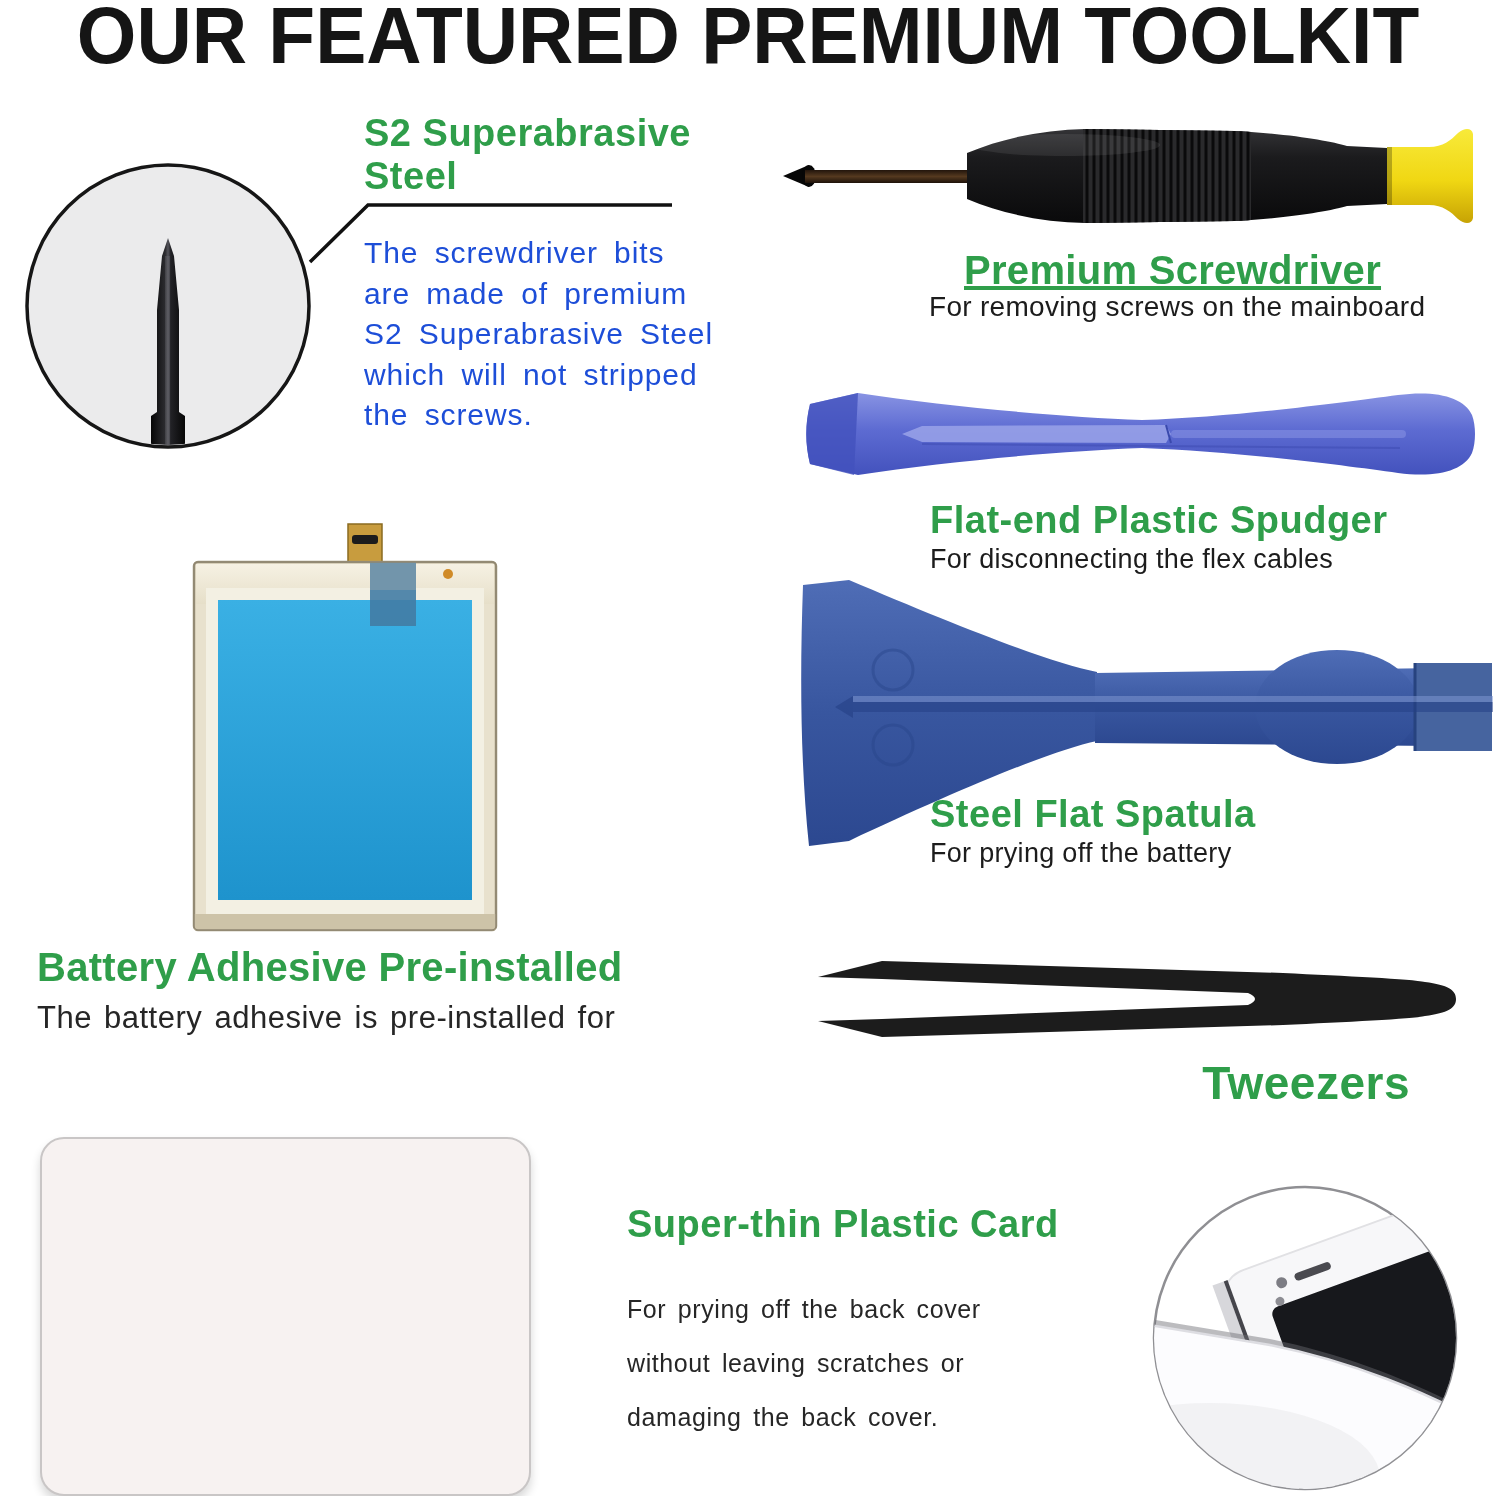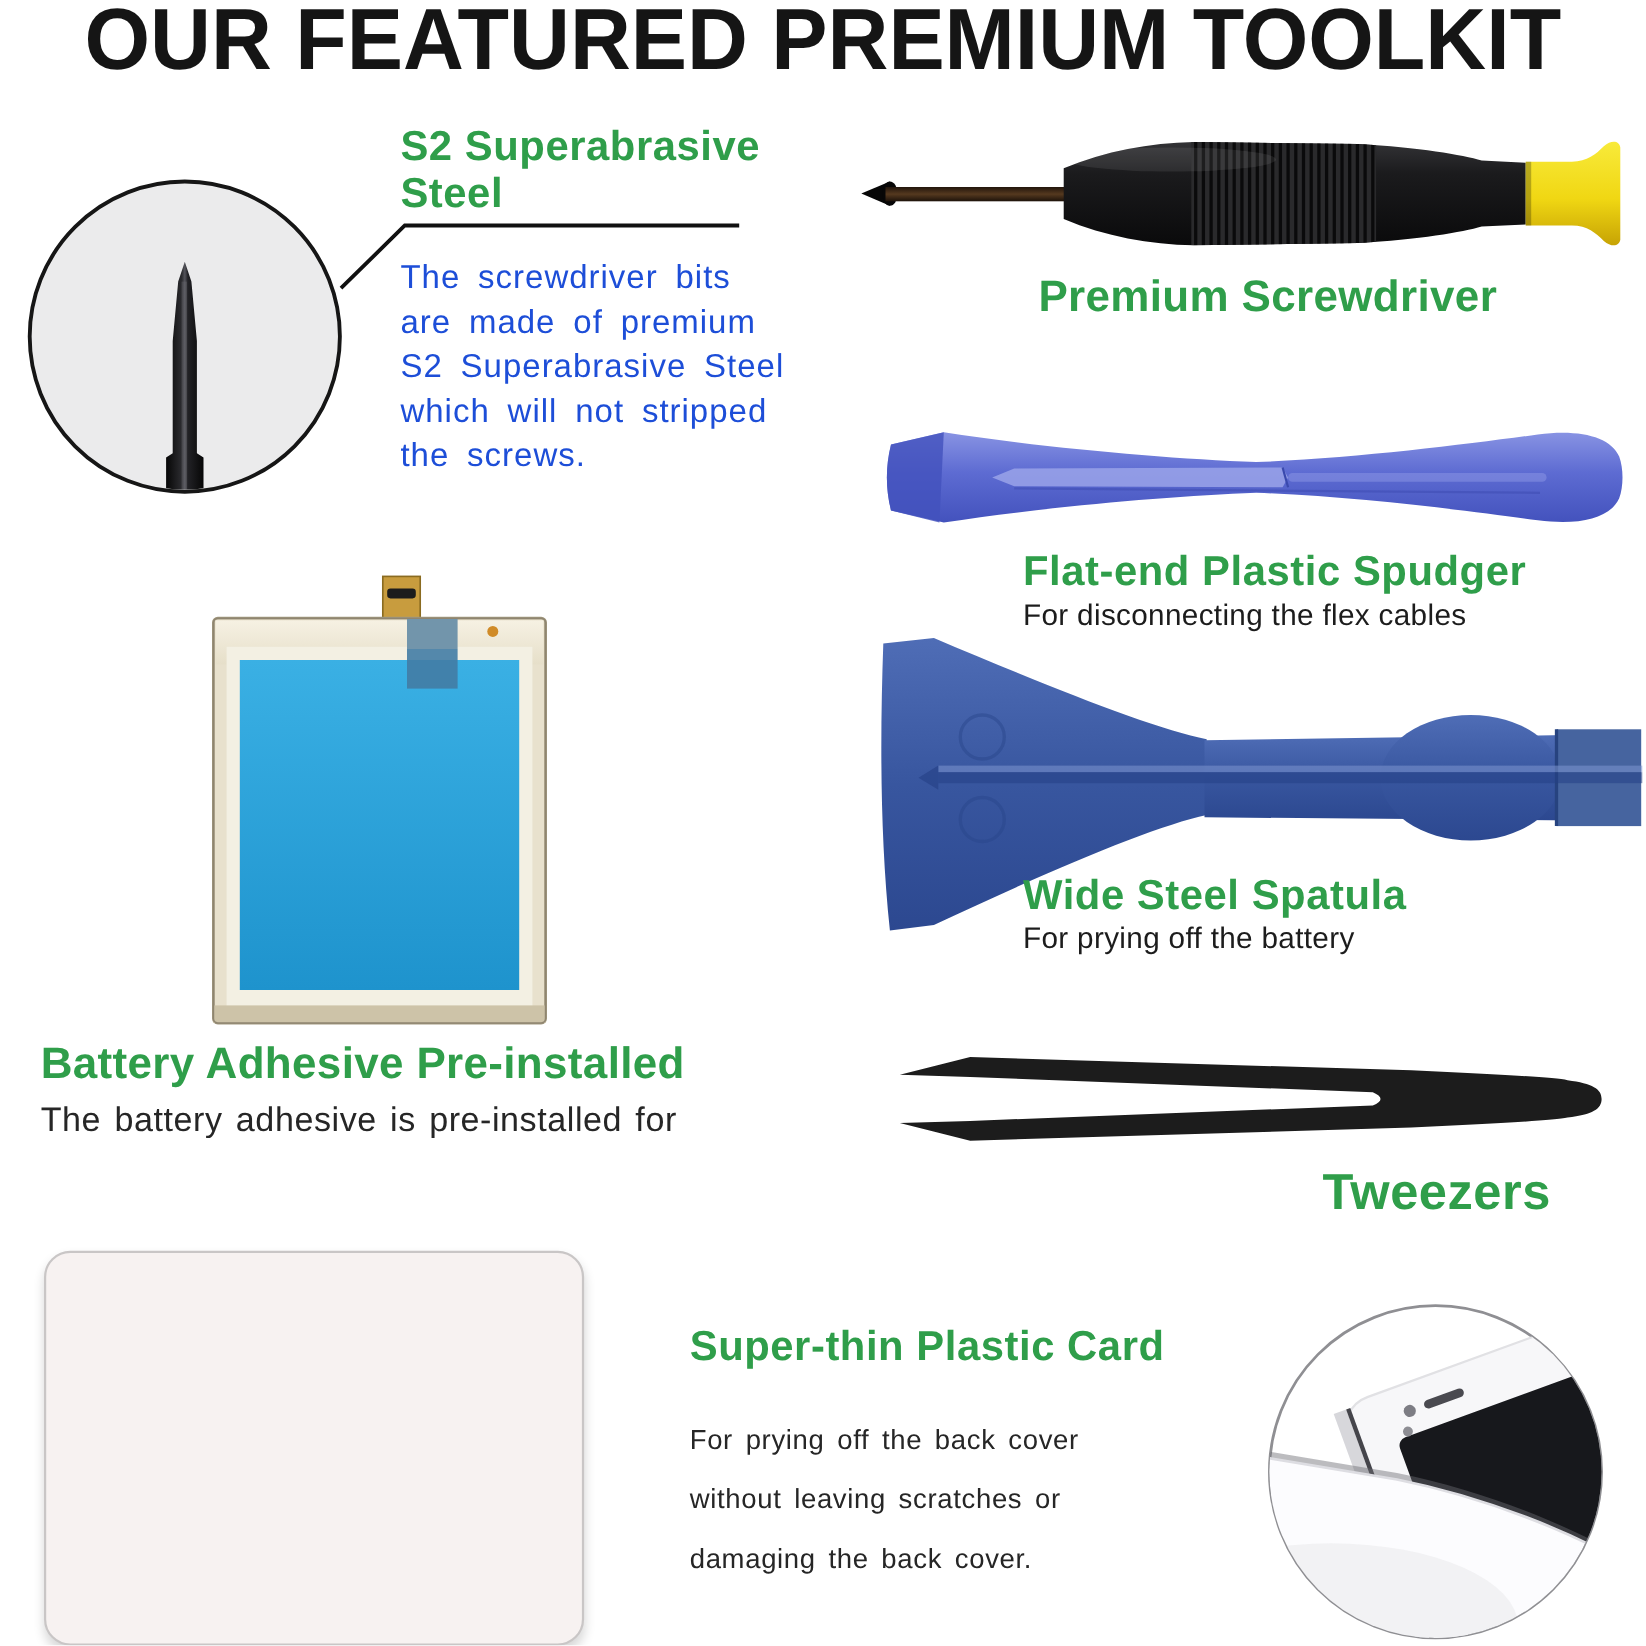--- a/index.html
+++ b/index.html
@@ -121,21 +121,22 @@
         <line x1="452" y1="2" x2="452" y2="100"></line>
           <line x1="459" y1="2" x2="459" y2="100"></line>
         <line x1="466" y1="2" x2="466" y2="100"></line>
           <line x1="473" y1="2" x2="473" y2="100"></line>
       </g>
       <ellipse cx="290" cy="20" rx="95" ry="11" fill="#ffffff" opacity=".08"></ellipse>
     </g>
     <path d="M612,22 L654,22 C668,22 676,15 683,8 C690,2 697,3 698,9 L698,93 C697,99 690,100 683,94 C676,87 668,80 654,80 L612,80 Z" fill="url(#sdYellow)"></path>
     <rect x="612" y="22" width="5" height="58" fill="#000000" opacity=".25"></rect>
   </svg>
-  <div class="abs green-h h40" style="left:944px;top:247px;">Premium Screwdriver</div>
+  <div class="abs green-h h40" style="left:964px;top:247px;text-decoration:underline;">Premium Screwdriver</div>
+  <div class="abs sub" style="left:929px;top:291px;">For removing screws on the mainboard</div>
 
   <svg class="abs" style="left:800px;top:388px;" width="690" height="92" viewBox="0 0 690 92">
     <defs>
       <linearGradient id="spudGrad" x1="0" y1="0" x2="0" y2="1">
         <stop offset="0" stop-color="#8893e3"></stop>
           <stop offset=".45" stop-color="#5d6bd2"></stop>
         <stop offset="1" stop-color="#4352bd"></stop>
       </linearGradient>
     </defs>
     <path d="M10,16 L58,5 C150,19 262,29 342,32 C432,29 540,15 598,7 C636,2 664,9 672,27 C676,38 676,54 672,65 C664,83 636,90 598,85 C540,77 432,63 342,60 C262,63 150,73 58,87 L10,76 C5,56 5,36 10,16 Z" fill="url(#spudGrad)"></path>
@@ -160,21 +161,21 @@
     <path d="M300,98 L642,93 L642,171 L300,168 Z" fill="url(#spatGrad)"></path>
     <ellipse cx="542" cy="132" rx="82" ry="57" fill="url(#spatGrad)"></ellipse>
     <rect x="620" y="88" width="77" height="88" fill="#46649f"></rect>
     <line x1="620" y1="88" x2="620" y2="176" stroke="#27437f" stroke-width="3"></line>
     <rect x="58" y="121" width="640" height="6" fill="#7d95cf" opacity=".55"></rect>
     <rect x="58" y="127" width="640" height="10" fill="#243f85" opacity=".55"></rect>
     <path d="M40,132 L58,121 L58,143 Z" fill="#243f85" opacity=".6"></path>
     <circle cx="98" cy="95" r="20" fill="none" stroke="#28448a" stroke-width="3" opacity=".45"></circle>
     <circle cx="98" cy="170" r="20" fill="none" stroke="#28448a" stroke-width="3" opacity=".45"></circle>
   </svg>
-  <div class="abs green-h h38" style="left:930px;top:793px;">Wide Steel Spatula</div>
+  <div class="abs green-h h38" style="left:930px;top:793px;">Steel Flat Spatula</div>
   <div class="abs sub" style="left:930px;top:838px;font-size:27px;">For prying off the battery</div>
 
   <svg class="abs" style="left:192px;top:522px;" width="306" height="412" viewBox="0 0 306 412">
     <defs>
       <linearGradient id="batBlue" x1="0" y1="0" x2="0" y2="1">
         <stop offset="0" stop-color="#3ab0e4"></stop>
           <stop offset="1" stop-color="#1e93cd"></stop>
       </linearGradient>
       <linearGradient id="batTop" x1="0" y1="0" x2="0" y2="1">
         <stop offset="0" stop-color="#f6f1e3"></stop>

